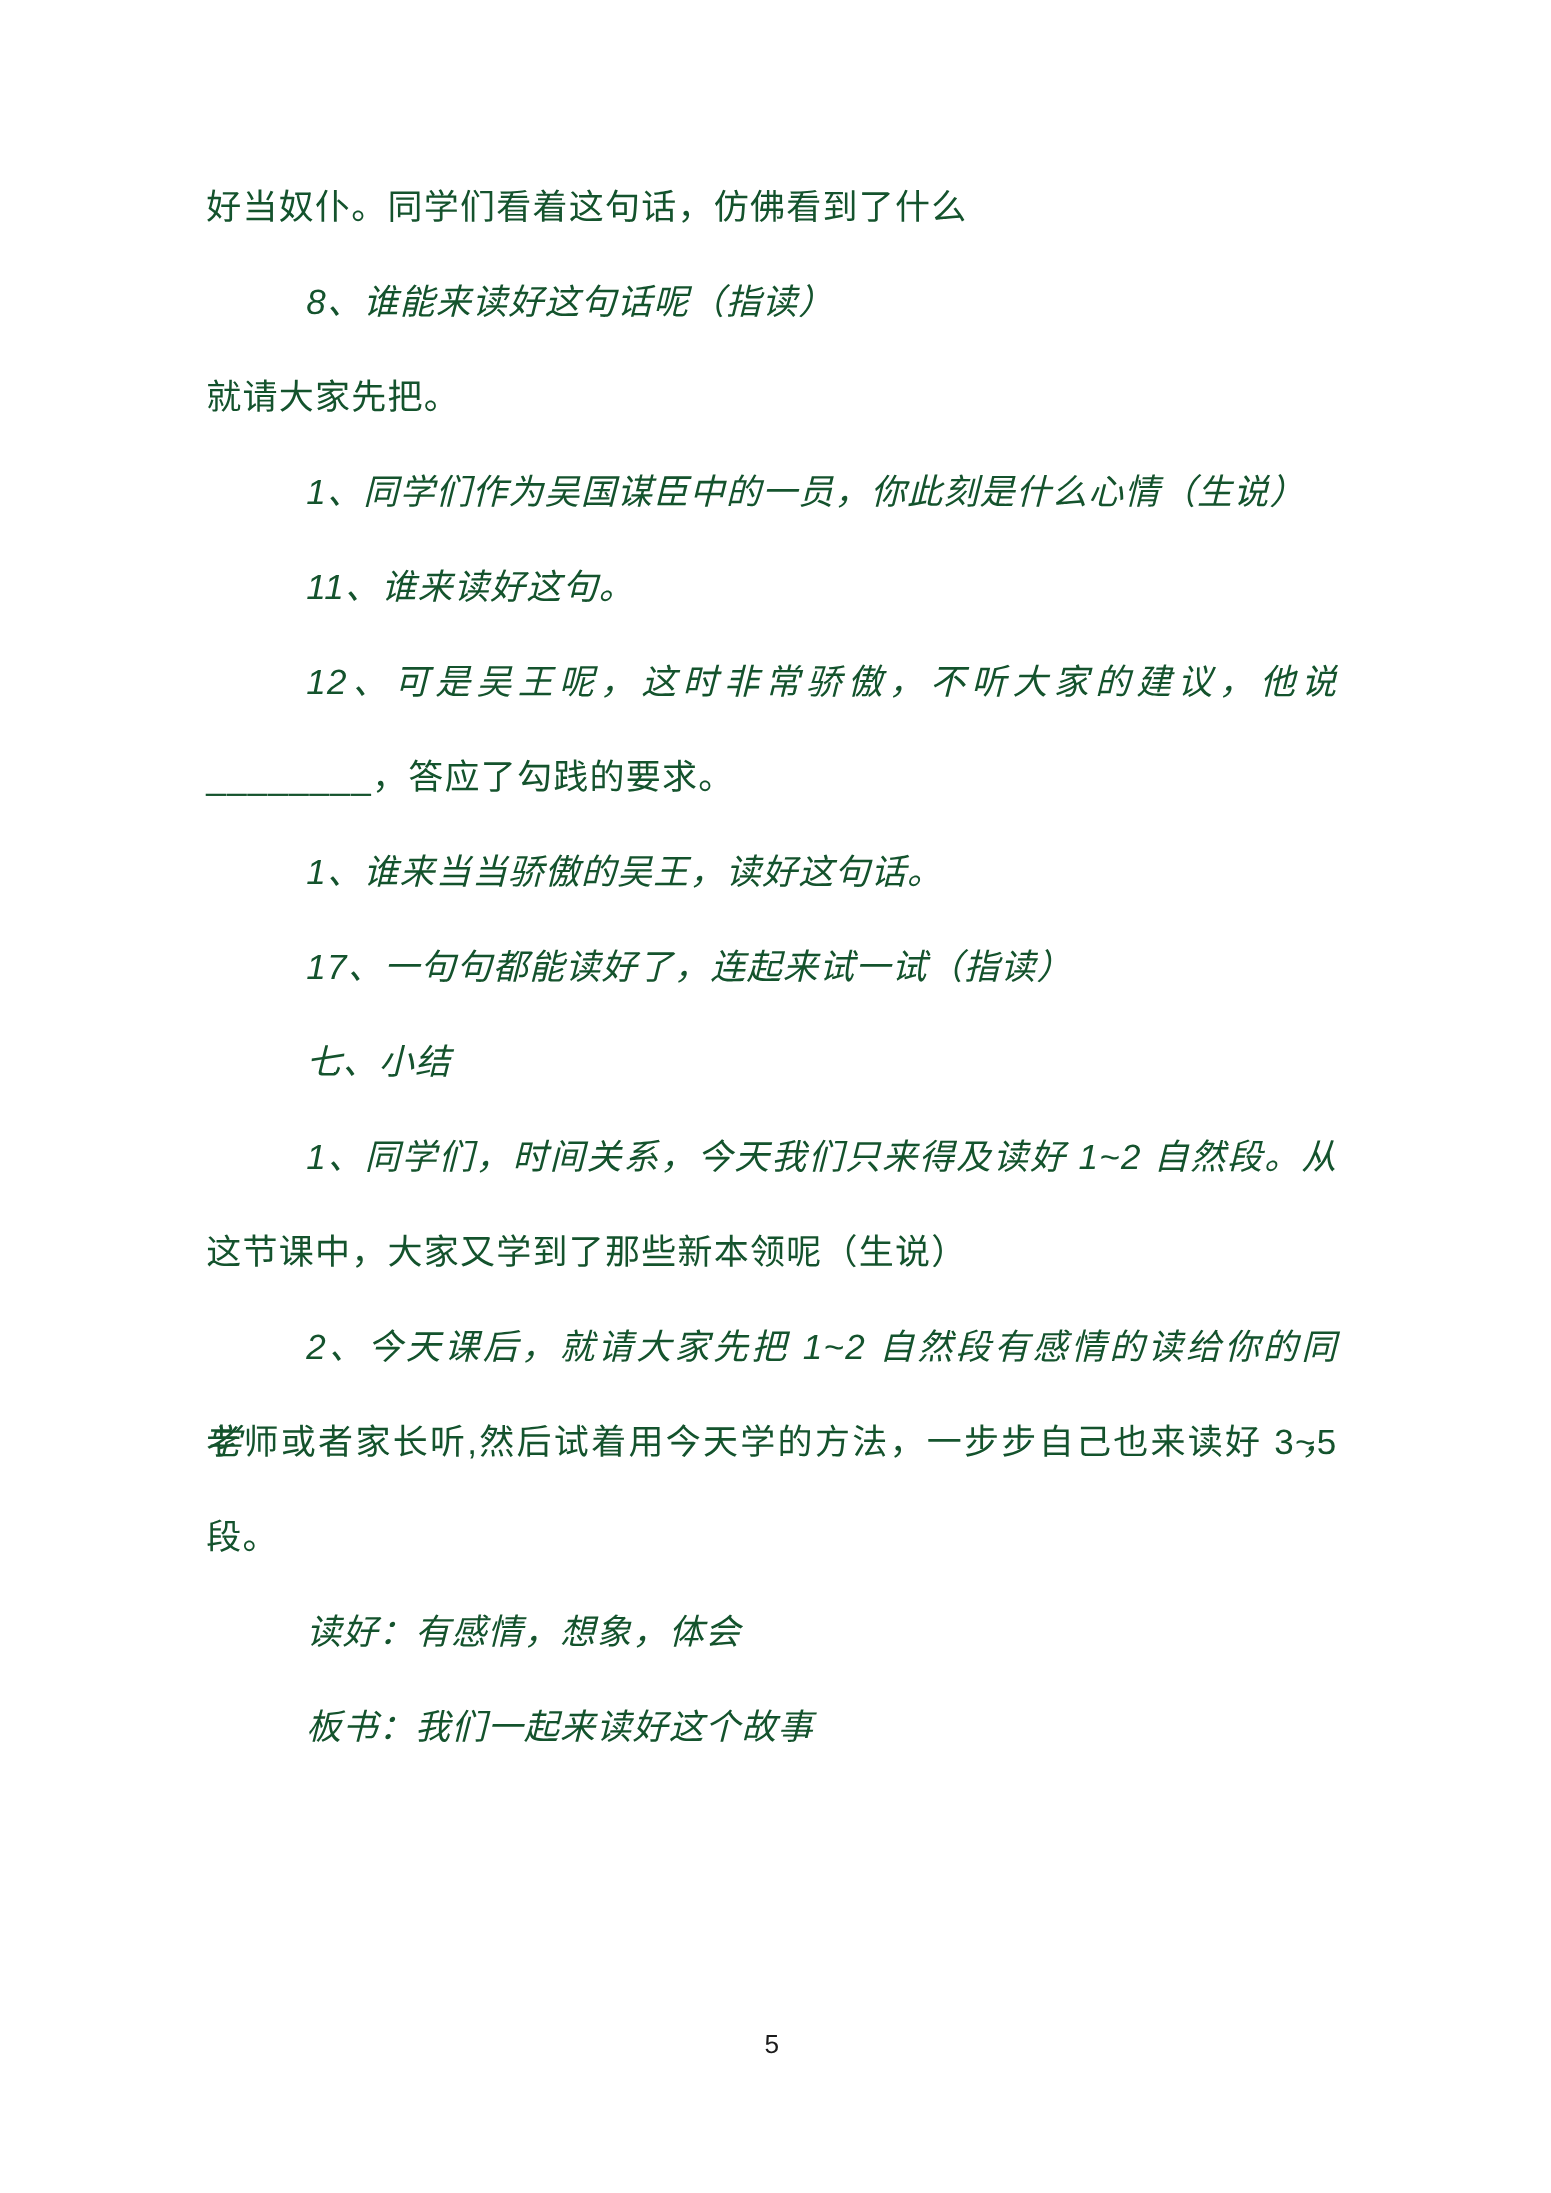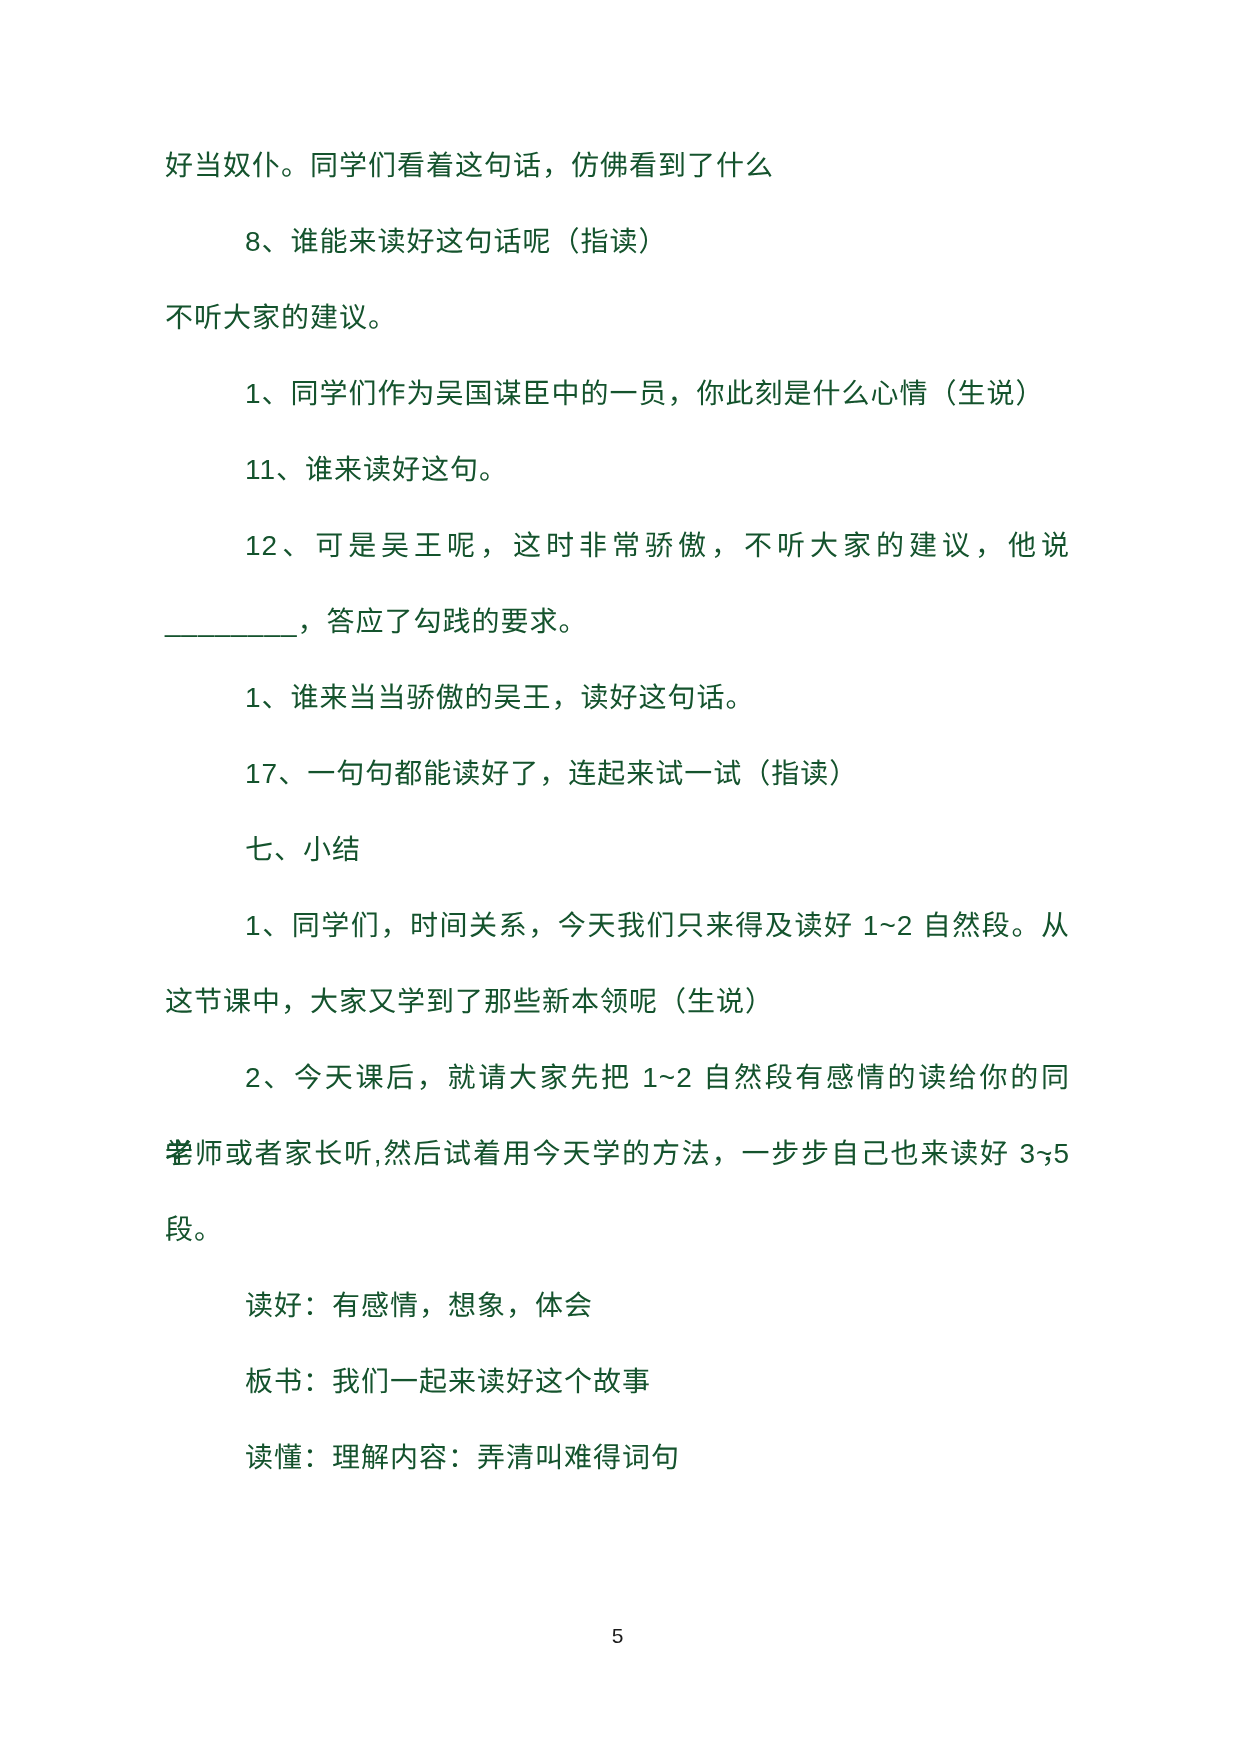--- a/index.html
+++ b/index.html
@@ -25,20 +25,21 @@
     height: 76px;
     line-height: 76px;
     font-size: 28px;
     letter-spacing: 1px;
     color: #14532d;
     text-align: left;
     overflow: visible;
   }
   .line.indent {
     text-indent: 80px;
+    font-style: italic;
   }
   .line.justify {
     text-align: justify;
     text-align-last: justify;
   }
   .footer {
     position: absolute;
     left: 165px;
     top: 1622px;
     width: 905px;
@@ -48,31 +49,30 @@
     color: #1b1b1b;
   }
 </style>
 </head>
 <body>
 
 <div class="page">
   <div class="textblock" id="textblock">
       <div class="line">好当奴仆。同学们看着这句话，仿佛看到了什么</div>
       <div class="line indent">8、谁能来读好这句话呢（指读）</div>
-      <div class="line">不听大家的建议。</div>
+      <div class="line">就请大家先把。</div>
       <div class="line indent">1、同学们作为吴国谋臣中的一员，你此刻是什么心情（生说）</div>
       <div class="line indent">11、谁来读好这句。</div>
       <div class="line indent justify">12、可是吴王呢，这时非常骄傲，不听大家的建议，他说</div>
       <div class="line">________，答应了勾践的要求。</div>
       <div class="line indent">1、谁来当当骄傲的吴王，读好这句话。</div>
       <div class="line indent">17、一句句都能读好了，连起来试一试（指读）</div>
       <div class="line indent">七、小结</div>
       <div class="line indent justify">1、同学们，时间关系，今天我们只来得及读好 1~2 自然段。从</div>
       <div class="line">这节课中，大家又学到了那些新本领呢（生说）</div>
       <div class="line indent justify">2、今天课后，就请大家先把 1~2 自然段有感情的读给你的同学，</div>
       <div class="line justify">老师或者家长听,然后试着用今天学的方法，一步步自己也来读好 3~5</div>
       <div class="line">段。</div>
       <div class="line indent">读好：有感情，想象，体会</div>
       <div class="line indent">板书：我们一起来读好这个故事</div>
-      <div class="line indent">读懂：理解内容：弄清叫难得词句</div>
     </div>
   <div class="footer">5</div>
 </div>
 
 </body></html>

